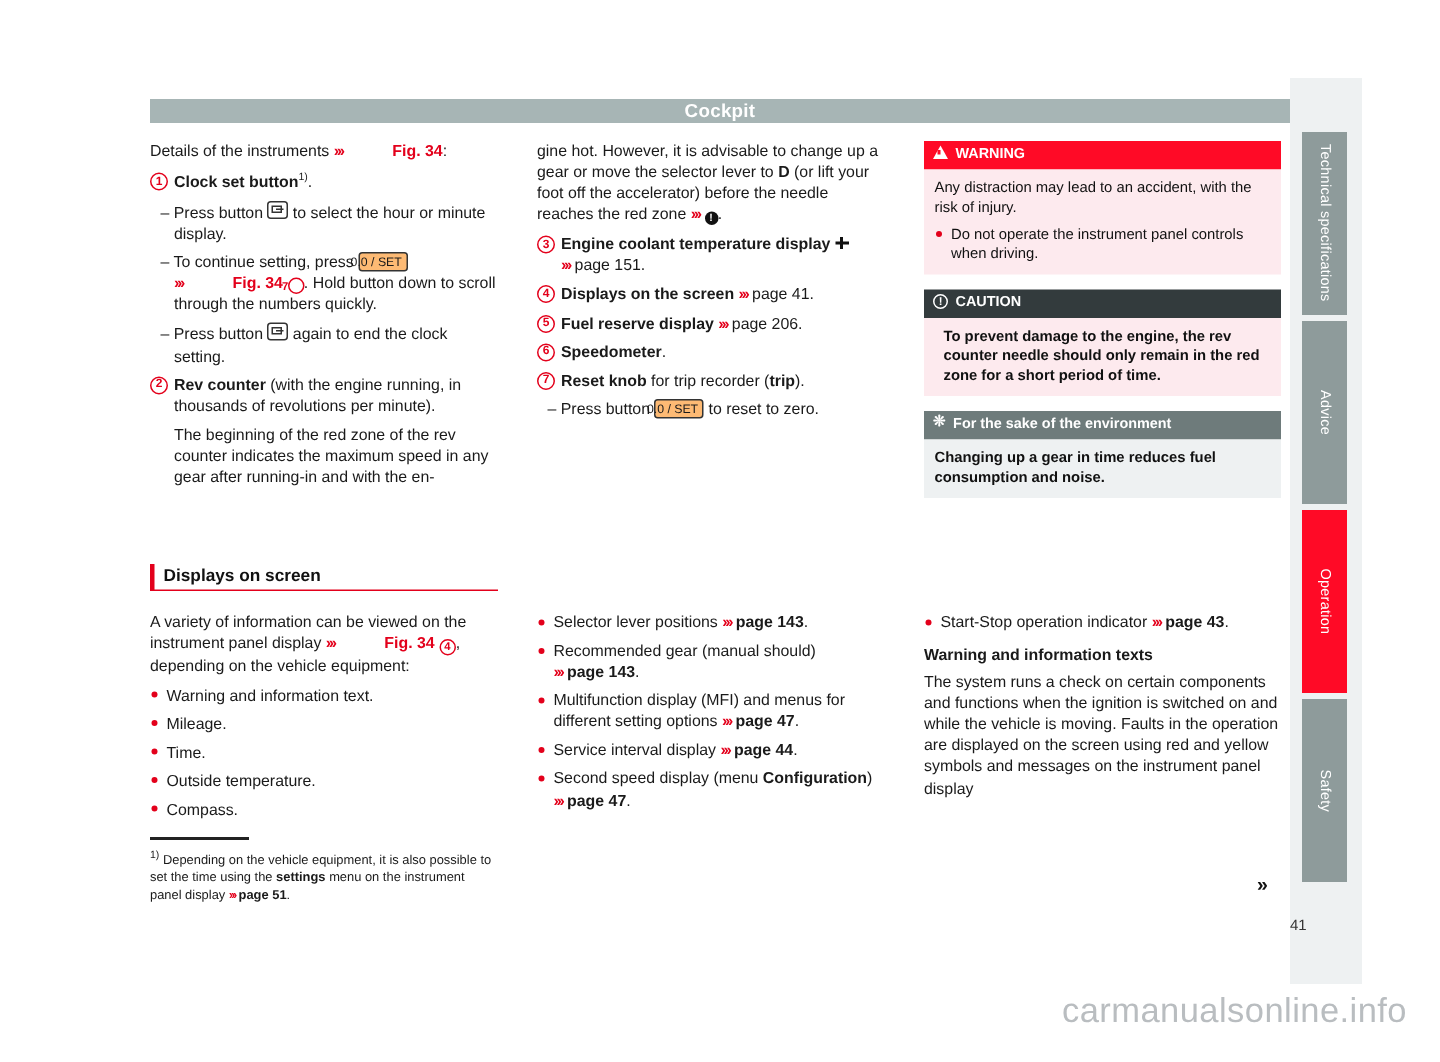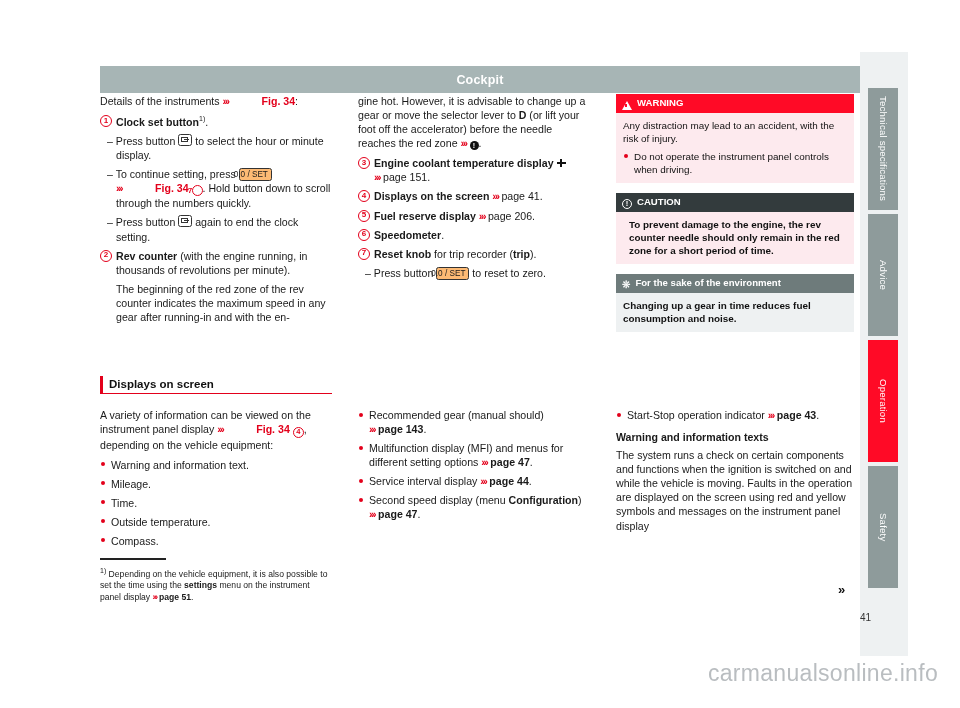--- a/index.html
+++ b/index.html
@@ -18,21 +18,21 @@
   .page-area{
     position:absolute;left:52px;top:52px;width:856px;height:604px;
     background:#eef1f2;
   }
   .page-white{
     position:absolute;left:0px;top:0px;width:808px;height:604px;
     background:#ffffff;
   }
   
   .runhead{
-    position:absolute;left:48px;top:14px;width:760px;height:27px;
+    position:absolute;left:48px;top:14px;width:760px;height:16px;
     background:#a7b5b5;color:#ffffff;
     font-size:12.5px;font-weight:bold;letter-spacing:.2px;
     display:flex;align-items:center;justify-content:center;
   }
   
   .cols{
     position:absolute;left:48px;top:42px;width:760px;
     font-size:10.6px;line-height:1.33;color:#1a1a1a;
   }
   .col{position:absolute;top:0;width:232px;}
@@ -95,21 +95,21 @@
     border-left:3px solid #e3001b;border-bottom:1px solid #e3001b;
     padding:2px 0 3px 6px;font-size:11.5px;font-weight:bold;color:#111;
     margin:0 0 9px 0;
   }
   .sub-head{font-size:10.6px;font-weight:bold;margin:8px 0 4px 0;}
 
   
   .box{margin:0 0 10px 0;}
   .box-hd{
     font-size:9.6px;font-weight:bold;color:#fff;
-    padding:3px 6px;display:flex;align-items:flex-end;gap:5px;
+    padding:3px 6px;display:flex;align-items:flex-start;gap:5px;
   }
   .box-bd{font-size:9.9px;line-height:1.32;padding:6px 7px 7px 7px;}
   .warn .box-hd{background:#ff0a26;}
   .warn .box-bd{background:#fdeaee;color:#111;font-weight:normal;}
   .caution .box-hd{background:#333b3d;}
   .caution .box-bd{background:#fdeaee;color:#111;font-weight:bold;padding-left:13px;}
   .env .box-hd{background:#6e7b7b;}
   .env .box-bd{background:#eef1f2;color:#111;font-weight:bold;}
   .box .bul{margin:5px 0 0 0;}
 
@@ -287,20 +287,23 @@
           </p>
           <p class="bul">Warning and information text.</p>
           <p class="bul">Mileage.</p>
           <p class="bul">Time.</p>
           <p class="bul">Outside temperature.</p>
           <p class="bul">Compass.</p>
         </div>
 
         <div class="col col2">
           <p class="bul">
+            <span>Selector lever positions </span><span class="arr">›››</span>&nbsp;<b>page 143</b><span>.</span>
+          </p>
+          <p class="bul">
             <span>Recommended gear (manual should) </span><br><span class="arr">›››</span>&nbsp;<b>page 143</b><span>.</span>
           </p>
           <p class="bul">
             <span>Multifunction display (MFI) and menus for different setting options </span><span class="arr">›››</span>&nbsp;<b>page 47</b><span>.</span>
           </p>
           <p class="bul">
             <span>Service interval display </span><span class="arr">›››</span>&nbsp;<b>page 44</b><span>.</span>
           </p>
           <p class="bul">
             <span>Second speed display (menu </span><b>Configuration</b><span>) </span><br><span class="arr">›››</span>&nbsp;<b>page 47</b><span>.</span>

